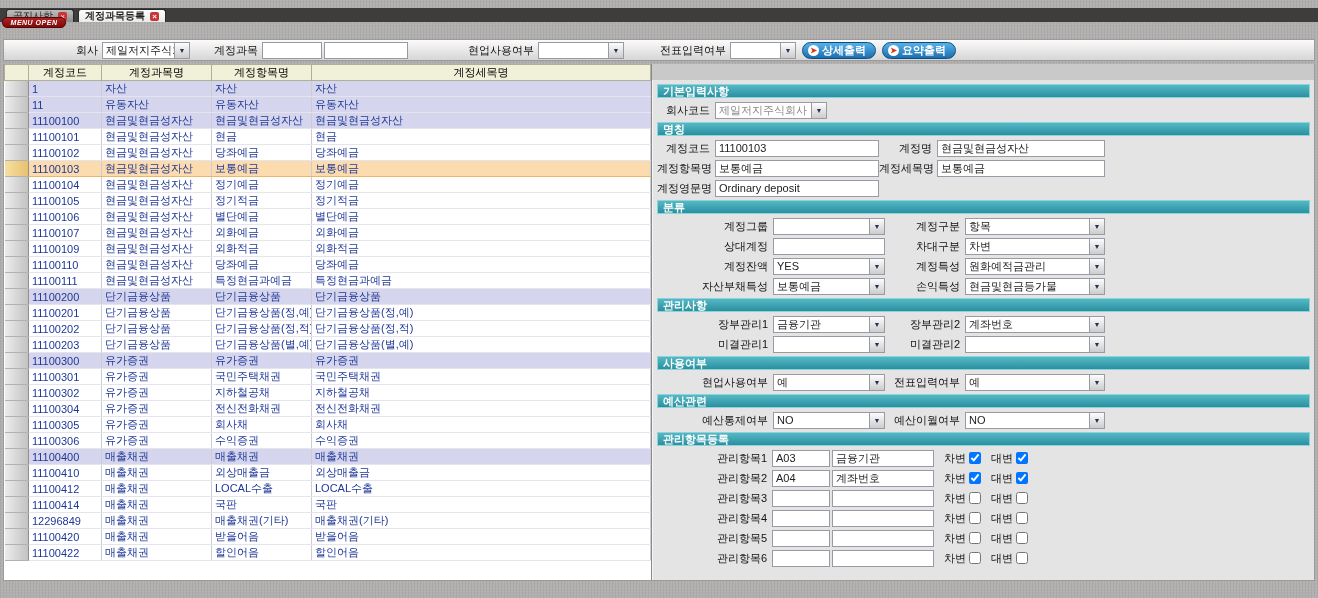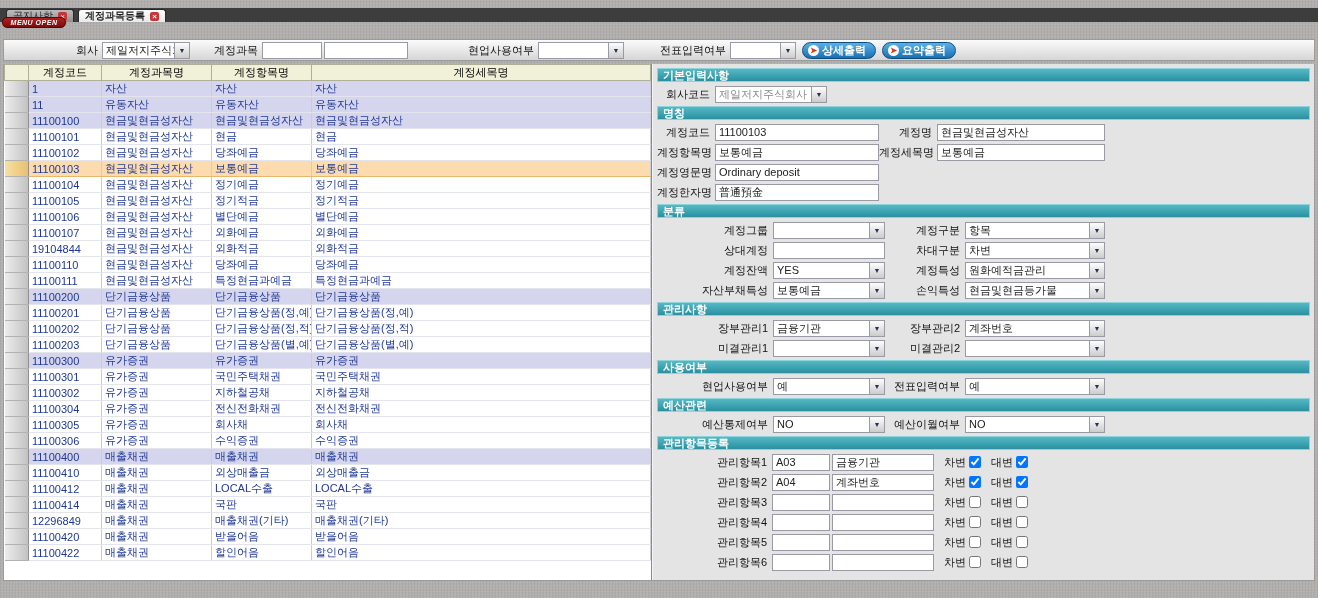--- a/index.html
+++ b/index.html
@@ -57,21 +57,21 @@
              height:15px; color:#000; padding:0; white-space:nowrap; overflow:hidden; }
   .grid td { font-size:11px; height:14px; color:#1f3796; padding:0 3px;
              border-right:1px solid #ccccd8; border-bottom:1px solid #e4e4ec;
              white-space:nowrap; overflow:hidden; }
   .grid td.selcell { background:linear-gradient(90deg,#ececec,#c2c2c2);
                      border-right:1px solid #909090; border-bottom:1px solid #b2b2b2; }
   tr.group td { background:#d5d6ed; }
   tr.selected td { background:#fcdcae; border-bottom:1px solid #e7b86a; }
   tr.selected td.selcell { background:linear-gradient(90deg,#f7dfa2,#e8c070); }
   
-  .panel { flex:1; background:#e4e4e4; padding:2px 4px 0 4px; overflow:hidden; border-left:1px solid #f4f4f4; }
+  .panel { flex:1; background:#e4e4e4; padding:2px 4px 0 4px; overflow:hidden; border-left:1px solid #f4f4f4;margin-top:16px; }
   .sechdr { height:14px; background:linear-gradient(#55b8c5,#2a90a0); border:1px solid #8ed2da;
             color:#fff; font-size:11px; font-weight:bold; line-height:12px; padding-left:5px;
             margin:2px 0; }
   .prow { display:flex; align-items:center; height:20px; font-size:11px; color:#111; }
   .plbl { text-align:right; padding-right:5px; white-space:nowrap; }
   .lblA{width:58px}.lblB{width:116px}.lblC{width:80px}.lblD{width:58px}.lblM{width:115px}
   .cklbl { margin-left:10px; }
   .ck { width:12px; height:12px; margin-left:3px; }
 </style>
 </head>
@@ -205,21 +205,21 @@
           </tr>
           <tr>
             <td class="selcell"></td>
             <td>11100107</td>
             <td>현금및현금성자산</td>
             <td>외화예금</td>
             <td>외화예금</td>
           </tr>
           <tr>
             <td class="selcell"></td>
-            <td>19104844</td>
+            <td>11100109</td>
             <td>현금및현금성자산</td>
             <td>외화적금</td>
             <td>외화적금</td>
           </tr>
           <tr>
             <td class="selcell"></td>
             <td>11100110</td>
             <td>현금및현금성자산</td>
             <td>당좌예금</td>
             <td>당좌예금</td>
@@ -374,24 +374,20 @@
     </div>
     <div class="prow">
       <span class="plbl lblA">계정항목명</span>
       <input class="tin w164" value="보통예금" style="">
       <span class="plbl lblD">계정세목명</span>
       <input class="tin w168" value="보통예금" style="">
     </div>
     <div class="prow">
       <span class="plbl lblA">계정영문명</span>
       <input class="tin w164" value="Ordinary deposit" style="">
-    </div>
-    <div class="prow">
-      <span class="plbl lblA">계정한자명</span>
-      <input class="tin w164" value="普通預金" style="">
     </div>
 
     <div class="sechdr">분류</div>
     <div class="prow">
       <span class="plbl lblB">계정그룹</span>
       <div class="combo w112">
         <span class="cval"></span>
         <span class="carr">▼</span>
       </div>
       <span class="plbl lblC">계정구분</span>

